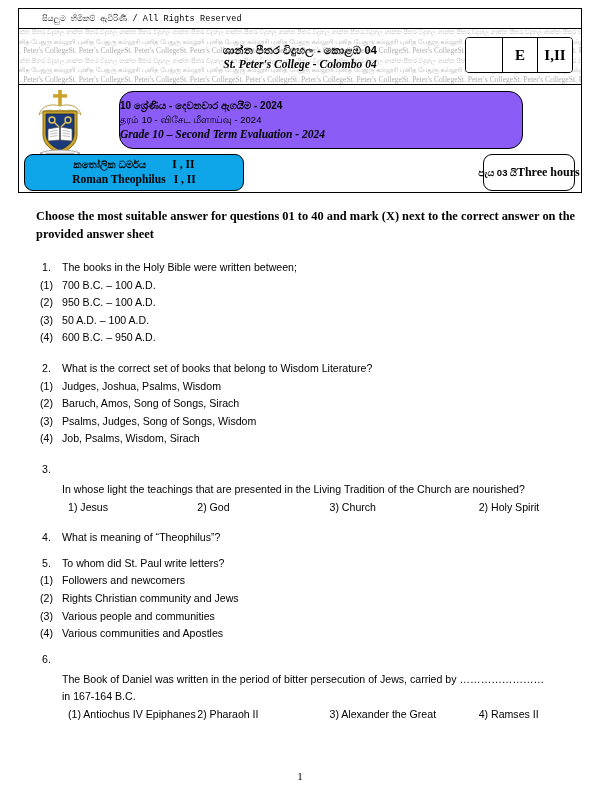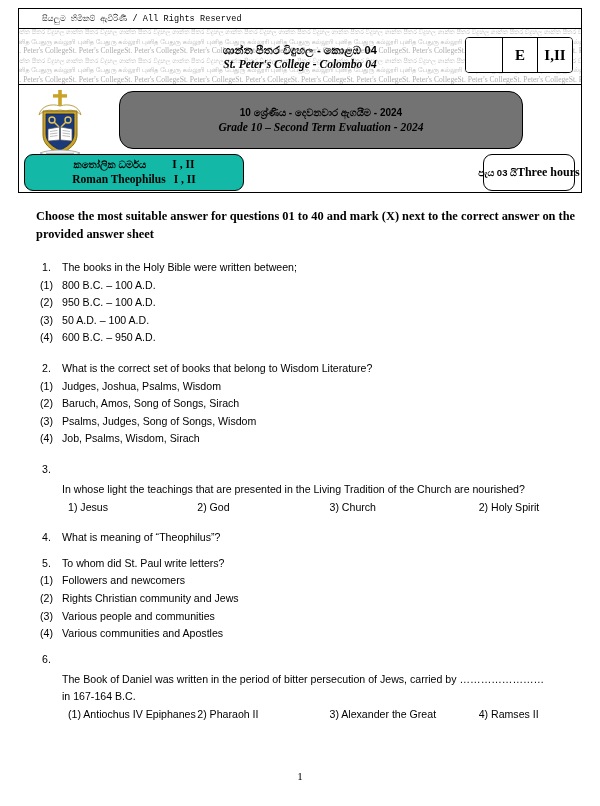--- a/index.html
+++ b/index.html
@@ -157,23 +157,22 @@
     position: absolute;
     left: 100px;
     top: 82px;
     width: 404px;
     height: 58px;
     border: 1.3px solid #000;
     border-radius: 14px;
     box-sizing: border-box;
     display: flex;
     flex-direction: column;
-    align-items: center;
     justify-content: center;
-    background: #737373;
+    background: #8b5cf6;
   }
   .ev-sinh {
     font-weight: bold;
     font-size: 10px;
     line-height: 14px;
     white-space: nowrap;
   }
   .ev-tam {
     font-size: 9.5px;
     line-height: 14px;
@@ -195,21 +194,21 @@
     top: 145px;
     width: 220px;
     height: 37px;
     border: 1.3px solid #000;
     border-radius: 9px;
     box-sizing: border-box;
     display: flex;
     flex-direction: column;
     align-items: center;
     justify-content: center;
-    background: #14b8a6;
+    background: #0ea5e9;
   }
   .sb-row {
     display: flex;
     align-items: baseline;
     white-space: nowrap;
   }
   .sb-sinh {
     font-weight: bold;
     font-size: 10px;
     line-height: 14px;
@@ -405,20 +404,21 @@
         <line x1="29.5" y1="44" x2="37" y2="45" stroke="#777" stroke-width="0.5"></line>
         <line x1="29.5" y1="46.6" x2="37" y2="47.5" stroke="#777" stroke-width="0.5"></line>
 
         <path d="M7 64 C16 60 38 60 47 64 C38 69 16 69 7 64 Z" fill="#f2f2f2" stroke="#9a9a9a" stroke-width="0.8"></path>
         <line x1="13" y1="64.4" x2="41" y2="64.4" stroke="#8a8a8a" stroke-width="0.7"></line>
       </svg>
     </div>
 
     <div class="eval-box">
       <div class="ev-sinh">10 ශ්‍රේණිය - දෙවනවාර ඇගයීම - 2024</div>
+      <div class="ev-tam">தரம் 10 - விசேட மீளாய்வு - 2024</div>
       <div class="ev-eng">Grade 10 – Second Term Evaluation - 2024</div>
     </div>
 
     <div class="subject-box">
       <div class="sb-row">
         <span class="sb-sinh">කතෝලික ධර්මය</span>
         <span class="sb-paper">I , II</span>
       </div>
       <div class="sb-row">
         <span class="sb-eng">Roman Theophilus</span>
@@ -435,21 +435,21 @@
   <div class="content">
     <div class="instructions">Choose the most suitable answer for questions 01 to 40 and mark (X) next to the correct answer on the provided answer sheet</div>
     <div id="questions-root">
         <div class="q-block">
           <div class="q-row">
             <div class="q-num">1.</div>
             <div class="q-text">The books in the Holy Bible were written between;</div>
           </div>
           <div class="opt-row">
             <div class="opt-label">(1)</div>
-            <div class="opt-text">800 B.C. – 100 A.D.</div>
+            <div class="opt-text">700 B.C. – 100 A.D.</div>
           </div>
           <div class="opt-row">
             <div class="opt-label">(2)</div>
             <div class="opt-text">950 B.C. – 100 A.D.</div>
           </div>
           <div class="opt-row">
             <div class="opt-label">(3)</div>
             <div class="opt-text">50 A.D. – 100 A.D.</div>
           </div>
           <div class="opt-row">

